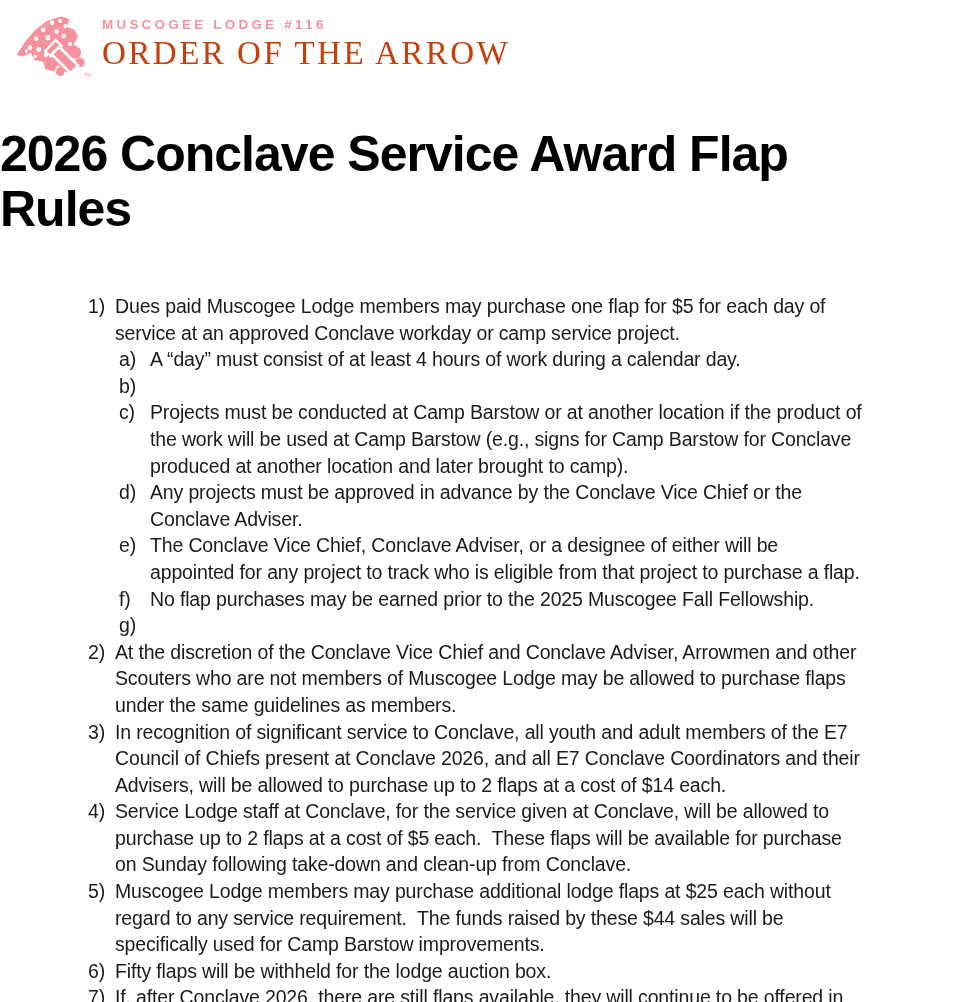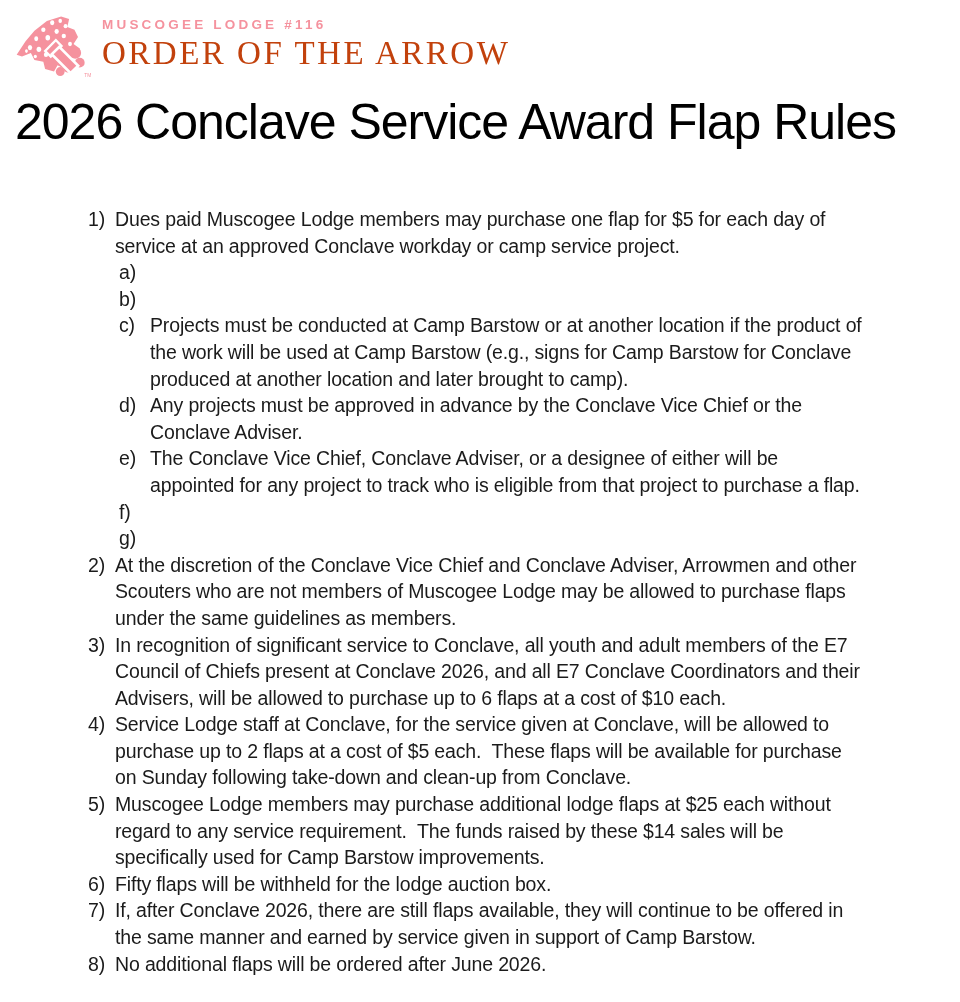--- a/index.html
+++ b/index.html
@@ -34,26 +34,27 @@
     font-size:33px;
     letter-spacing:2.5px;
     line-height:1.05;
     margin-top:3px;
     white-space:nowrap;
   }
 
   
   .doc-title {
     padding-top:95px;
-    text-align:right;
+    text-align:left;
     font-size:50px;
     letter-spacing:-1px;
     line-height:1.1;
     color:#000000;
-    font-weight:400;
+    font-weight:700;
+    margin-top:32px;
   }
 
   
   .rules {
     margin-top:56px;
     padding-left:88px;
     padding-right:30px;
     font-size:19.5px;
     line-height:26.6px;
     letter-spacing:-0.15px;
@@ -118,71 +119,73 @@
 
   <div class="rules">
 
     <div class="rule">
       <span class="rule-marker">1)</span>
       <div class="rule-body">
         <div class="rule-text">Dues paid Muscogee Lodge members may purchase one flap for $5 for each day of service at an approved Conclave workday or camp service project.</div>
         <div class="subrules">
           <div class="subrule">
             <span class="subrule-marker">a)</span>
+            <div class="rule-text">A “day” must consist of at least 4 hours of work during a calendar day.</div>
           </div>
           <div class="subrule">
             <span class="subrule-marker">b)</span>
           </div>
           <div class="subrule">
             <span class="subrule-marker">c)</span>
             <div class="rule-text">Projects must be conducted at Camp Barstow or at another location if the product of the work will be used at Camp Barstow (e.g., signs for Camp Barstow for Conclave produced at another location and later brought to camp).</div>
           </div>
           <div class="subrule">
             <span class="subrule-marker">d)</span>
             <div class="rule-text">Any projects must be approved in advance by the Conclave Vice Chief or the Conclave Adviser.</div>
           </div>
           <div class="subrule">
             <span class="subrule-marker">e)</span>
             <div class="rule-text">The Conclave Vice Chief, Conclave Adviser, or a designee of either will be appointed for any project to track who is eligible from that project to purchase a flap.</div>
           </div>
           <div class="subrule">
             <span class="subrule-marker">f)</span>
+            <div class="rule-text">No flap purchases may be earned prior to the 2025 Muscogee Fall Fellowship.</div>
           </div>
           <div class="subrule">
             <span class="subrule-marker">g)</span>
           </div>
         </div>
       </div>
     </div>
 
     <div class="rule">
       <span class="rule-marker">2)</span>
       <div class="rule-body">
           <div class="rule-text">At the discretion of the Conclave Vice Chief and Conclave Adviser, Arrowmen and other Scouters who are not members of Muscogee Lodge may be allowed to purchase flaps under the same guidelines as members.</div>
         </div>
     </div>
 
     <div class="rule">
       <span class="rule-marker">3)</span>
       <div class="rule-body">
-          <div class="rule-text">In recognition of significant service to Conclave, all youth and adult members of the E7 Council of Chiefs present at Conclave 2026, and all E7 Conclave Coordinators and their Advisers, will be allowed to purchase up to 6 flaps at a cost of $10 each.</div>
+          <div class="rule-text">In recognition of significant service to Conclave, all youth and adult members of the E7 Council of Chiefs present at Conclave 2026, and all E7 Conclave Coordinators and their Advisers, will be allowed to purchase up to 2 flaps at a cost of $14 each.</div>
         </div>
     </div>
 
     <div class="rule">
       <span class="rule-marker">4)</span>
       <div class="rule-body">
           <div class="rule-text">Service Lodge staff at Conclave, for the service given at Conclave, will be allowed to purchase up to 2 flaps at a cost of $5 each.  These flaps will be available for purchase on Sunday following take-down and clean-up from Conclave.</div>
         </div>
     </div>
 
     <div class="rule">
       <span class="rule-marker">5)</span>
       <div class="rule-body">
-          <div class="rule-text">Muscogee Lodge members may purchase additional lodge flaps at $25 each without regard to any service requirement.  The funds raised by these $14 sales will be specifically used for Camp Barstow improvements.</div>
+          <div class="rule-text">Muscogee Lodge members may purchase additional lodge flaps at $25 each without regard to any service requirement.  The funds raised by these $44 sales will be specifically used for Camp Barstow improvements.</div>
         </div>
     </div>
 
     <div class="rule">
       <span class="rule-marker">6)</span>
       <div class="rule-body">
           <div class="rule-text">Fifty flaps will be withheld for the lodge auction box.</div>
         </div>
     </div>
 

